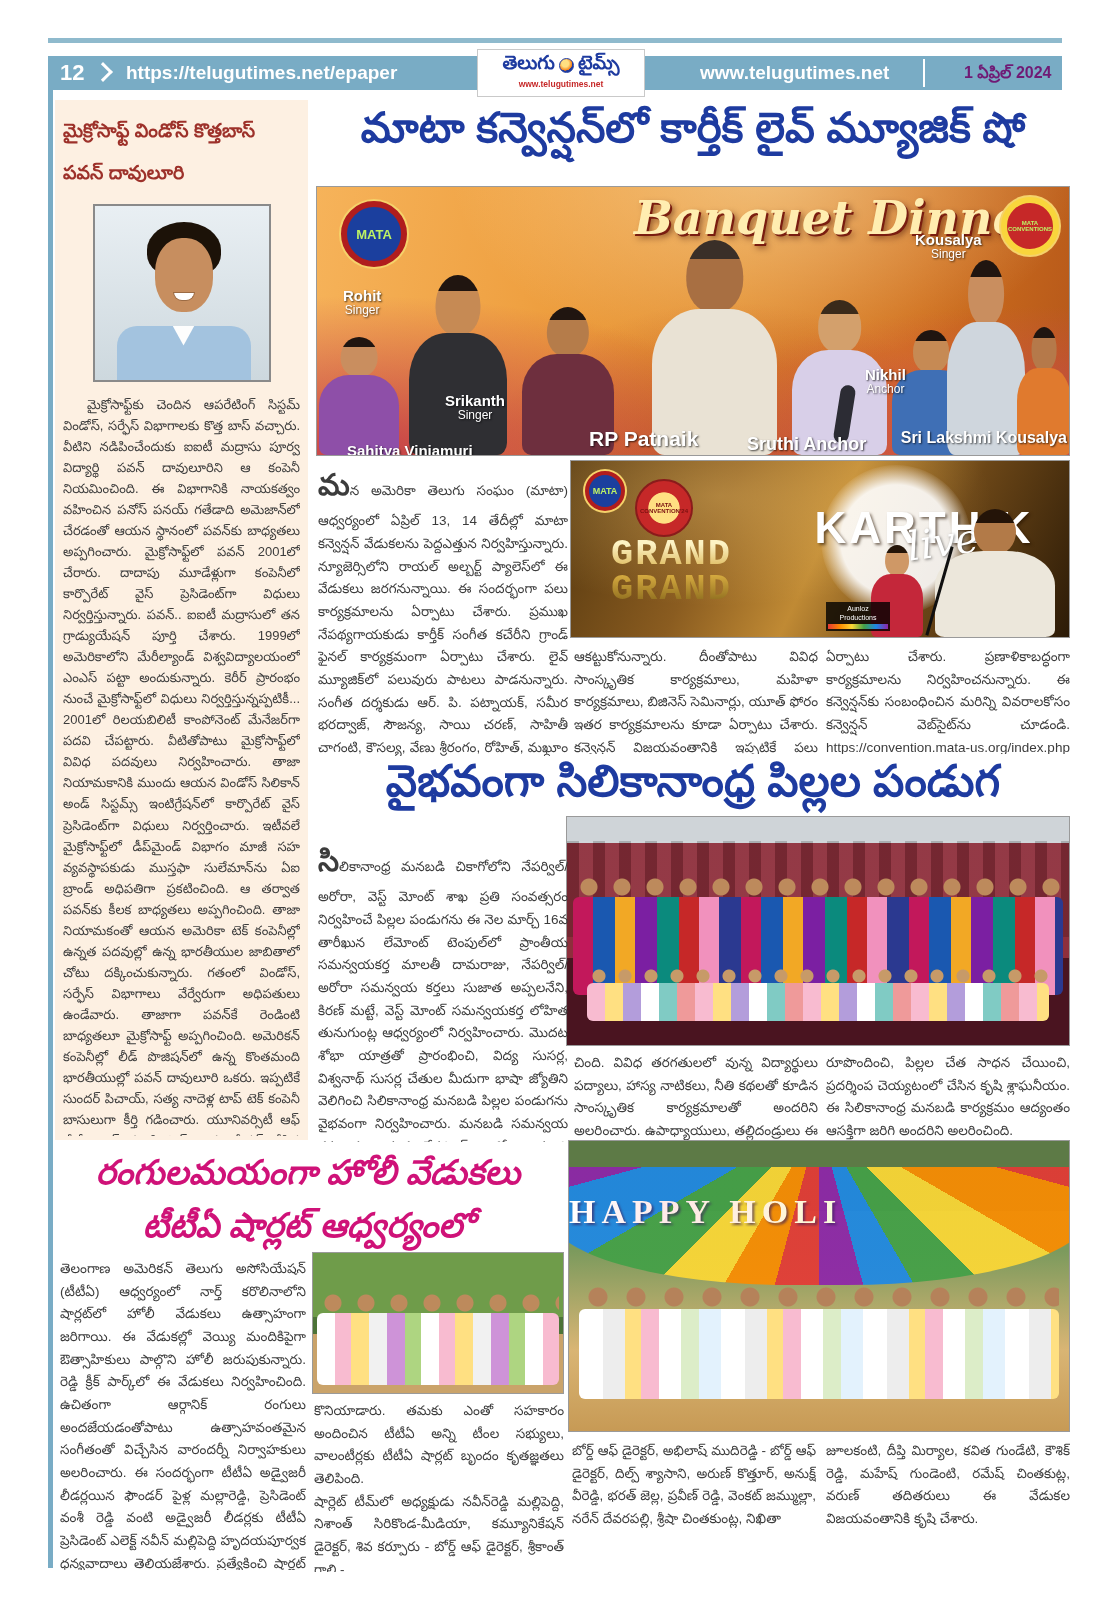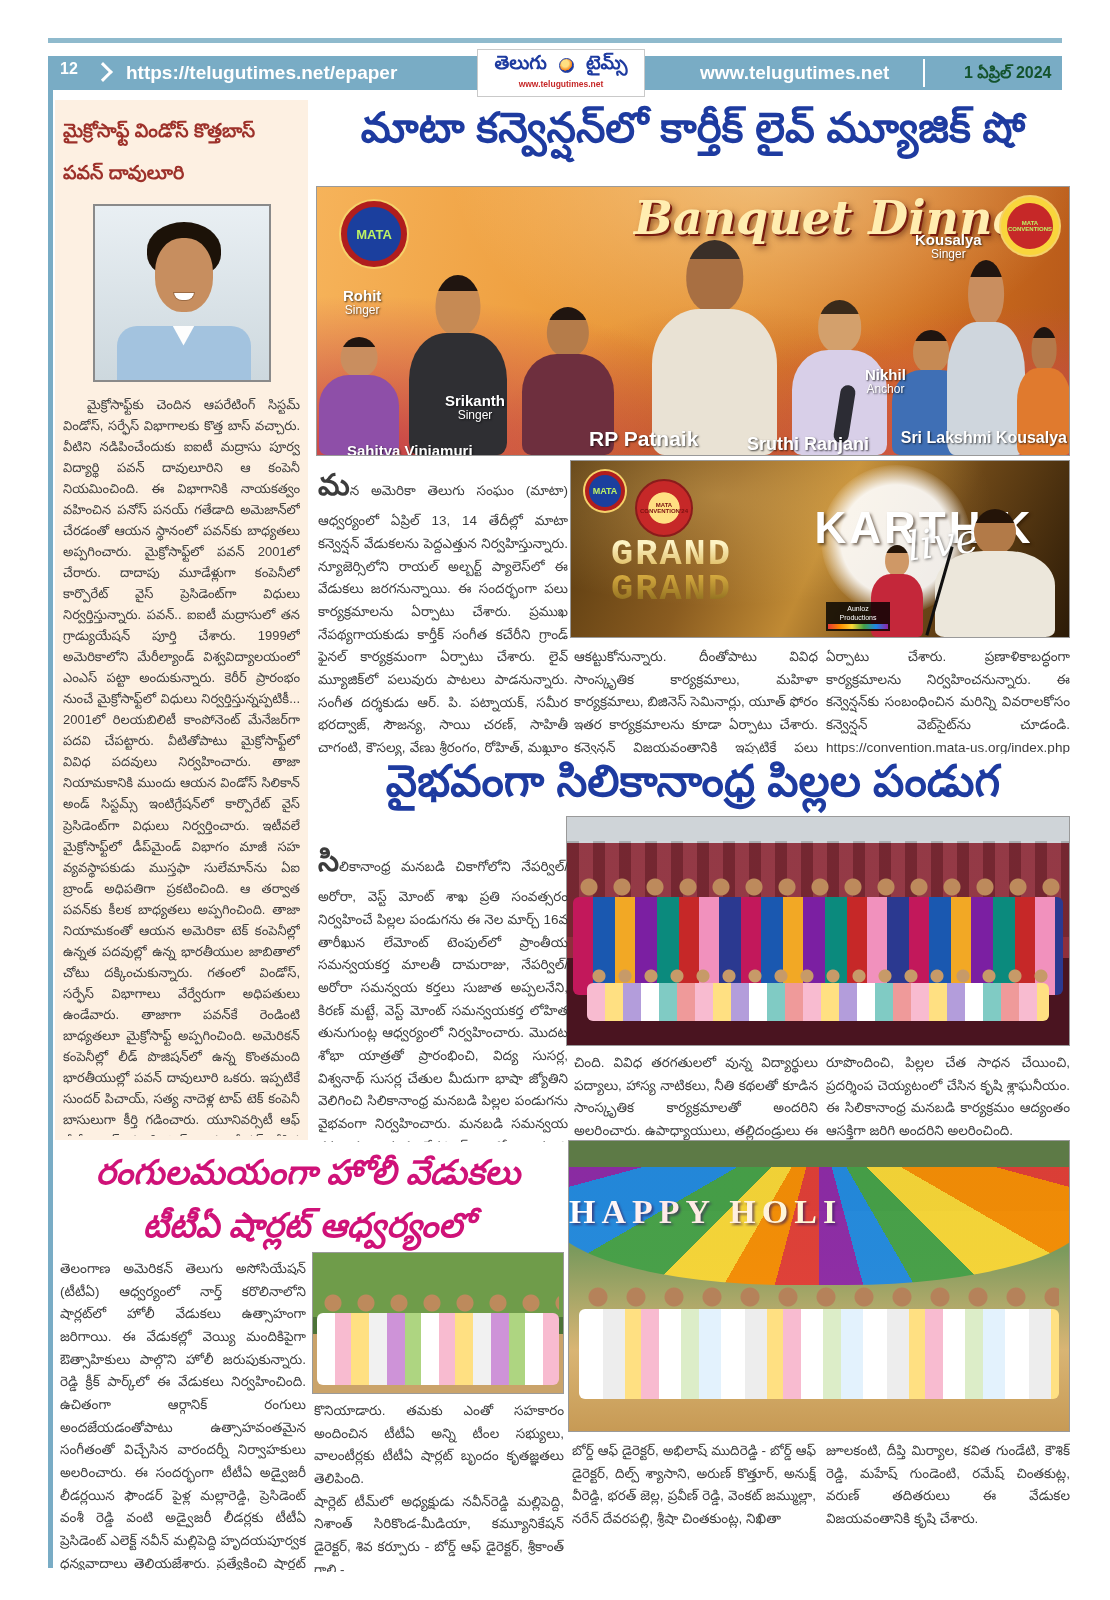--- a/index.html
+++ b/index.html
@@ -4,31 +4,31 @@
 <style>
   * { margin:0; padding:0; box-sizing:border-box; }
   html,body { background:#e9e9e9; }
   body { font-family:"Liberation Sans", sans-serif; }
   .page { position:relative; width:1110px; height:1600px; background:#ffffff; margin:0 auto; overflow:hidden; }
 
   
   .top-rule  { position:absolute; left:48px; top:38px; width:1014px; height:5px; background:#8fbacd; }
   .left-rule { position:absolute; left:48px; top:56px; width:5px; height:1512px; background:#79acc５; background:#79acc5; }
   .masthead  { position:absolute; left:48px; top:56px; width:1014px; height:34px; background:#79acc5; }
-  .pagenum   { position:absolute; left:12px; top:4px; color:#fff; font-size:16px; font-weight:bold; }
+  .pagenum   { position:absolute; left:12px; top:4px; color:#fff; font-size:22px; font-weight:bold; }
   .chev      { position:absolute; left:48px; top:9px; width:14px; height:14px; border-top:3px solid #fff; border-right:3px solid #fff; transform:rotate(45deg); }
   .epaper-url{ position:absolute; left:78px; top:6px; color:#fff; font-size:19px; font-weight:bold; text-decoration:none; }
   .logo-box  { position:absolute; left:429px; top:-7px; width:168px; height:48px; background:#fff; border:1px solid #c9c9c9; text-align:center; padding-top:2px; }
-  .logo-row  { display:flex; align-items:center; justify-content:center; gap:12px; }
+  .logo-row  { display:flex; align-items:center; justify-content:center; gap:4px; }
   .logo-telugu,.logo-times { color:#1e3ba0; font-size:19px; font-weight:bold; }
   .logo-globe{ display:inline-block; width:15px; height:15px; border-radius:50%; background:radial-gradient(circle at 40% 35%, #ffe082 0 30%, #f57f17 60%, #1e3ba0 62%); border:1px solid #1e3ba0; }
   .logo-url  { display:block; color:#c62828; font-size:8.5px; font-weight:bold; margin-top:1px; }
   .site-url  { position:absolute; left:652px; top:6px; color:#fff; font-size:19px; font-weight:bold; text-decoration:none; }
   .mast-sep  { position:absolute; left:875px; top:3px; width:2px; height:28px; background:#fff; }
-  .mast-date { position:absolute; left:916px; top:8px; color:#14532d; font-size:16px; font-weight:bold; }
+  .mast-date { position:absolute; left:916px; top:8px; color:#701a75; font-size:16px; font-weight:bold; }
 
   
   .left-article { position:absolute; left:55px; top:100px; width:253px; height:1040px; background:#fdf0e2; padding:10px 8px 0 8px; }
   .left-title { color:#9d312a; font-size:19px; font-weight:bold; line-height:2.2; }
   .portrait { position:relative; width:178px; height:178px; margin:10px auto 12px auto; border:2px solid #8a8a8a; background:linear-gradient(180deg,#e9eff3 0%,#cdd8de 100%); overflow:hidden; }
   .portrait .hair { position:absolute; top:16px; left:52px; width:74px; height:56px; border-radius:50% 50% 42% 42%; background:#1c1208; }
   .portrait .face { position:absolute; top:32px; left:60px; width:58px; height:74px; border-radius:46%; background:#c78e5f; }
   .portrait .smile{ position:absolute; top:86px; left:78px; width:22px; height:9px; border-radius:0 0 20px 20px; background:#fff; border:1px solid #9c6b44; }
   .portrait .shirt{ position:absolute; bottom:0; left:22px; width:134px; height:54px; border-radius:20px 20px 0 0; background:#a3c3df; }
   .portrait .collar{ position:absolute; bottom:34px; left:78px; width:22px; height:20px; background:#fdfdfd; clip-path:polygon(50% 100%,0 0,100% 0); }
@@ -206,21 +206,21 @@
       <span class="nm">Sahitya Vinjamuri</span>
     </div>
     <div class="blabel lb-srikanth">
       <span class="nm">Srikanth</span>
       <span class="rl">Singer</span>
     </div>
     <div class="blabel lb-rp">
       <span class="nm">RP Patnaik</span>
     </div>
     <div class="blabel lb-sruthi">
-      <span class="nm">Sruthi Ranjani</span>
+      <span class="nm">Sruthi Anchor</span>
     </div>
     <div class="blabel lb-nikhil">
       <span class="nm">Nikhil</span>
       <span class="rl">Anchor</span>
     </div>
     <div class="blabel lb-kousalya">
       <span class="nm">Kousalya</span>
       <span class="rl">Singer</span>
     </div>
     <div class="blabel lb-lakshmi">

